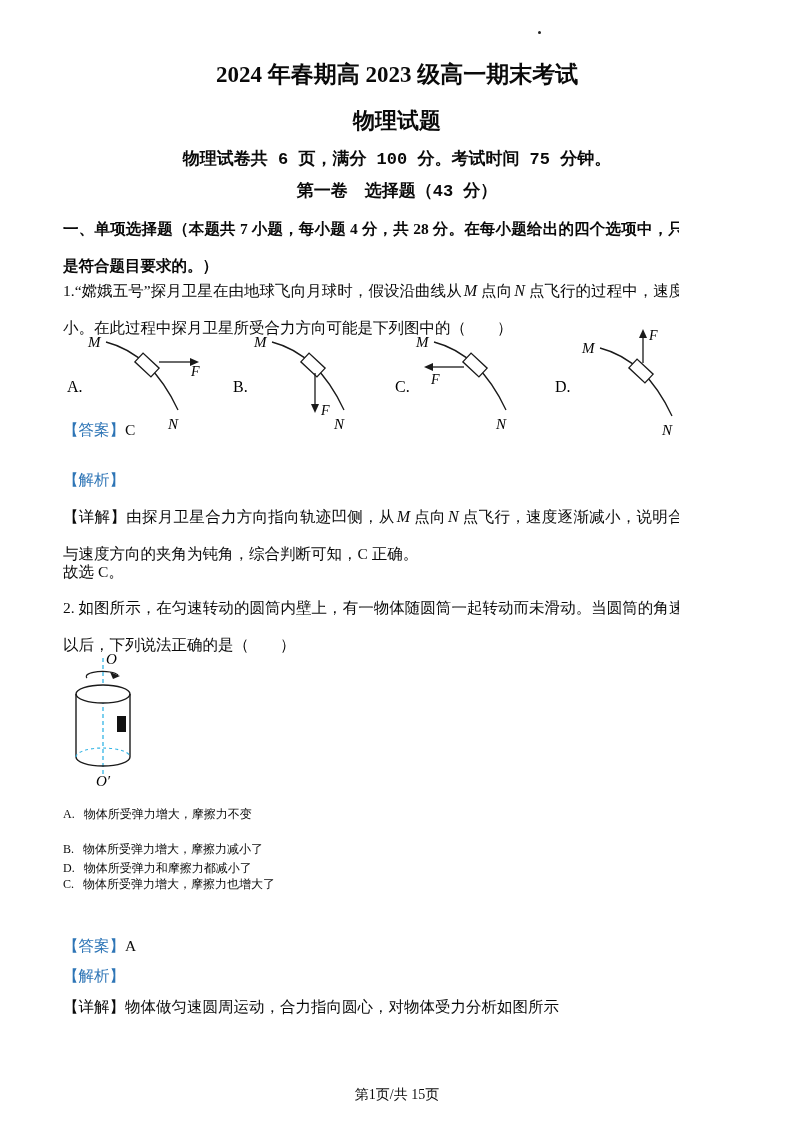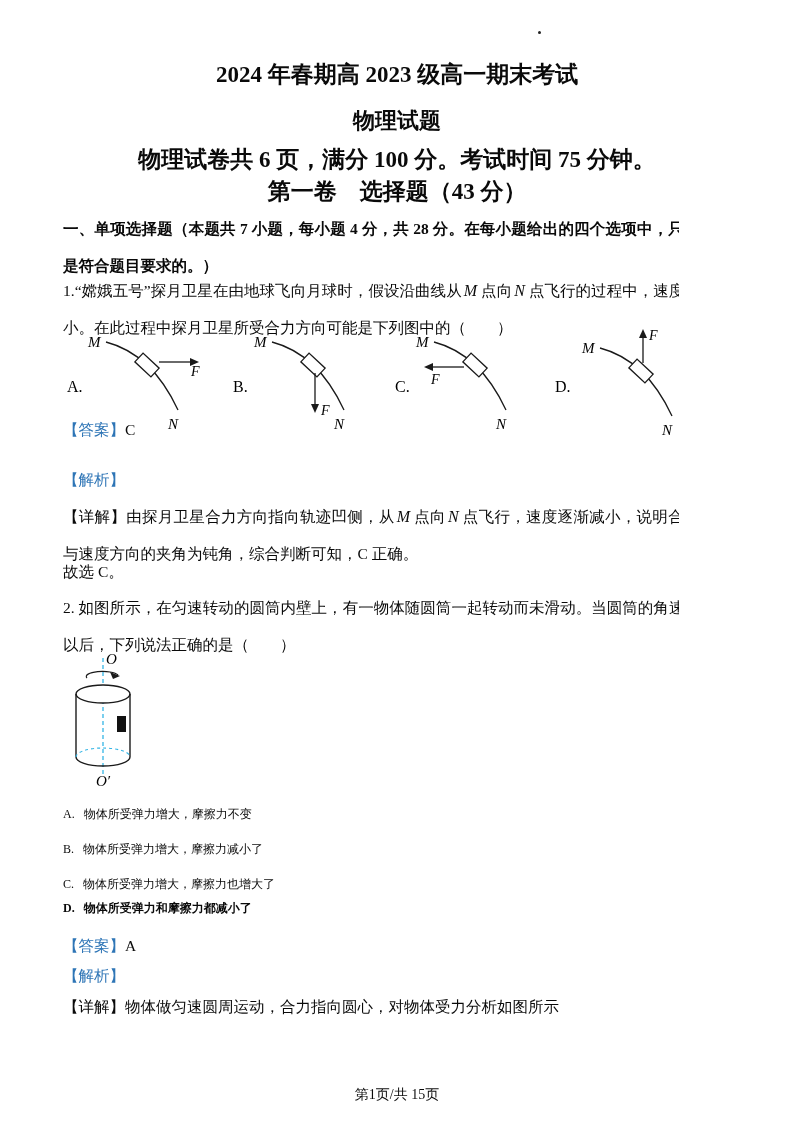--- a/index.html
+++ b/index.html
@@ -7,21 +7,21 @@
     position:relative;width:679px;height:1122px;background:#ffffff;
     font-family:"Liberation Serif","DejaVu Serif",serif;color:#0a0a0a;
     overflow:hidden;
   }
   .abs{position:absolute;}
   .content{left:63px;width:668px;}
   .center{text-align:center;}
   .b{font-weight:bold;}
   .title{font-size:23px;line-height:30px;}
   .subtitle{font-size:22px;line-height:28px;}
-  .meta{font-size:23px;line-height:24px;}
+  .meta{font-size:17px;line-height:24px;font-family:Liberation Mono, monospace;}
   .body-text{font-size:15.5px;line-height:37px;text-align:justify;}
   .line{font-size:15.5px;line-height:20px;white-space:nowrap;}
   .blue{color:#2E75B6;}
   .var{font-style:italic;padding:0 4px 0 2px;font-size:16px;}
   .optrow{font-size:12px;}
   .optrow .optlabel{margin-right:9px;}
   .footer{font-size:14px;line-height:18px;}
   .dot{width:3px;height:3px;border-radius:50%;background:#222;}
   svg text{font-family:"Liberation Serif","DejaVu Serif",serif;}
   svg .it{font-style:italic;}
@@ -122,21 +122,21 @@
 
   <div class="abs content optrow" style="top:806px;">
     <span class="optlabel">A.</span><span>物体所受弹力增大，摩擦力不变</span>
   </div>
   <div class="abs content optrow" style="top:841px;">
     <span class="optlabel">B.</span><span>物体所受弹力增大，摩擦力减小了</span>
   </div>
   <div class="abs content optrow" style="top:876px;">
     <span class="optlabel">C.</span><span>物体所受弹力增大，摩擦力也增大了</span>
   </div>
-  <div class="abs content optrow" style="top:900px;font-weight:bold;">
+  <div class="abs content optrow" style="top:860px;">
     <span class="optlabel">D.</span><span>物体所受弹力和摩擦力都减小了</span>
   </div>
 
   <div class="abs content line" style="top:936px;">
     <span class="blue">【答案】</span><span>A</span>
   </div>
   <div class="abs content line" style="top:966px;">
     <span class="blue">【解析】</span>
   </div>
   <div class="abs content line" style="top:997px;">【详解】物体做匀速圆周运动，合力指向圆心，对物体受力分析如图所示</div>

